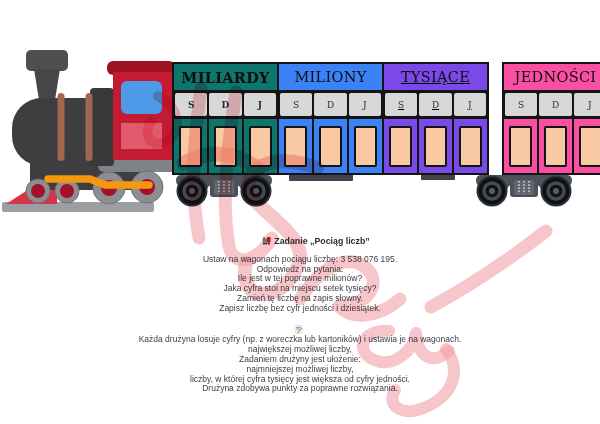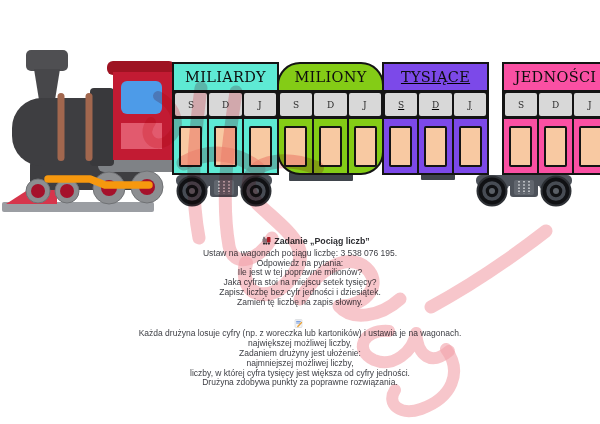--- a/index.html
+++ b/index.html
@@ -19,21 +19,21 @@
   .hcell{flex:1;margin:1px;border-radius:2px;display:flex;align-items:center;justify-content:center;
          font-family:"DejaVu Serif","Liberation Serif",serif;font-size:9px;color:#2b2b2b;}
   .wbody{height:54px;display:flex;}
   .bcol{flex:1;display:flex;align-items:center;justify-content:center;border-right:2px solid #141414;}
   .bcol:last-child{border-right:none;}
   .card{box-sizing:border-box;width:23px;height:41px;border:2px solid #141414;border-radius:2px;}
 
   
   .textblock{position:absolute;left:0;top:236px;width:600px;text-align:center;z-index:10;
              color:#3f4046;font-size:8.5px;line-height:9.8px;}
-  .task-title{font-weight:bold;font-size:8.8px;color:#2e2f33;margin-bottom:2px;padding-left:32px;}
+  .task-title{font-weight:bold;font-size:8.8px;color:#2e2f33;margin-bottom:8px;padding-left:32px;}
   .block-gap{height:11px;}
   .emoji{display:inline-block;width:9px;height:9px;vertical-align:-1px;margin-right:3px;}
   .line{white-space:nowrap;}
 
   
   .watermark{position:absolute;left:0;top:0;z-index:40;pointer-events:none;mix-blend-mode:multiply;opacity:.8;}
 </style>
 </head>
 <body>
 
@@ -97,41 +97,41 @@
     <rect x="289" y="172" width="64" height="9" rx="1" fill="#3f444b"></rect>
     <rect x="421" y="172" width="34" height="8" rx="1" fill="#3f444b"></rect>
     <rect x="593" y="156" width="7" height="16" fill="#b5631f"></rect>
 
     <use href="#bogie" x="224" y="191"></use>
     <use href="#bogie" x="524" y="191"></use>
   </svg>
 
   <div class="wagons">
 
-    <div class="wagon" style="background-color: #5eead4;">
+    <div class="wagon" style="background-color: #0f766e; font-weight: bold;">
       <div class="wtitle">MILIARDY</div>
       <div class="wheader">
         <div class="hcell" style="background-color: rgb(216, 216, 216);">S</div>
         <div class="hcell" style="background-color: rgb(216, 216, 216);">D</div>
         <div class="hcell" style="background-color: rgb(216, 216, 216);">J</div>
       </div>
       <div class="wbody">
         <div class="bcol">
             <div class="card" style="background-color: rgb(248, 201, 162);"></div>
           </div>
         <div class="bcol">
             <div class="card" style="background-color: rgb(248, 201, 162);"></div>
           </div>
         <div class="bcol">
             <div class="card" style="background-color: rgb(248, 201, 162);"></div>
           </div>
       </div>
     </div>
 
-    <div class="wagon" style="background-color: #84cc16; border-radius: 23px;">
+    <div class="wagon" style="background-color: #3b82f6;">
       <div class="wtitle">MILIONY</div>
       <div class="wheader">
         <div class="hcell" style="background-color: rgb(216, 216, 216);">S</div>
         <div class="hcell" style="background-color: rgb(216, 216, 216);">D</div>
         <div class="hcell" style="background-color: rgb(216, 216, 216);">J</div>
       </div>
       <div class="wbody">
         <div class="bcol">
             <div class="card" style="background-color: rgb(248, 201, 162);"></div>
           </div>
@@ -196,22 +196,22 @@
           <circle cx="2" cy="7.6" r="1.1" fill="#33353a"></circle>
           <circle cx="4.3" cy="7.6" r="1.1" fill="#33353a"></circle>
           <circle cx="6.9" cy="7.6" r="1.1" fill="#33353a"></circle>
         </svg>
       </span><span>Zadanie „Pociąg liczb”</span>
     </div>
     <div class="line">Ustaw na wagonach pociągu liczbę: 3 538 076 195.</div>
     <div class="line">Odpowiedz na pytania:</div>
     <div class="line">Ile jest w tej poprawne milionów?</div>
     <div class="line">Jaka cyfra stoi na miejscu setek tysięcy?</div>
+    <div class="line">Zamień tę liczbę na zapis słowny.</div>
     <div class="line">Zapisz liczbę bez cyfr jedności i dziesiątek.</div>
-    <div class="line">Zamień tę liczbę na zapis słowny.</div>
 
     <div class="block-gap"></div>
 
     <div class="line">
       <span class="emoji">
         <svg width="9" height="9" viewBox="0 0 9 9">
           <rect x="1" y="0.5" width="7" height="8" rx="0.8" fill="#f4f5f7" stroke="#c9ccd1" stroke-width="0.5"></rect>
           <line x1="2.2" y1="2.4" x2="6.8" y2="2.4" stroke="#4d7fd6" stroke-width="0.8"></line>
           <line x1="2.2" y1="4" x2="6" y2="4" stroke="#4d7fd6" stroke-width="0.8"></line>
           <line x1="7.5" y1="3.5" x2="3.8" y2="7.4" stroke="#e8a33d" stroke-width="1.4" stroke-linecap="round"></line>

